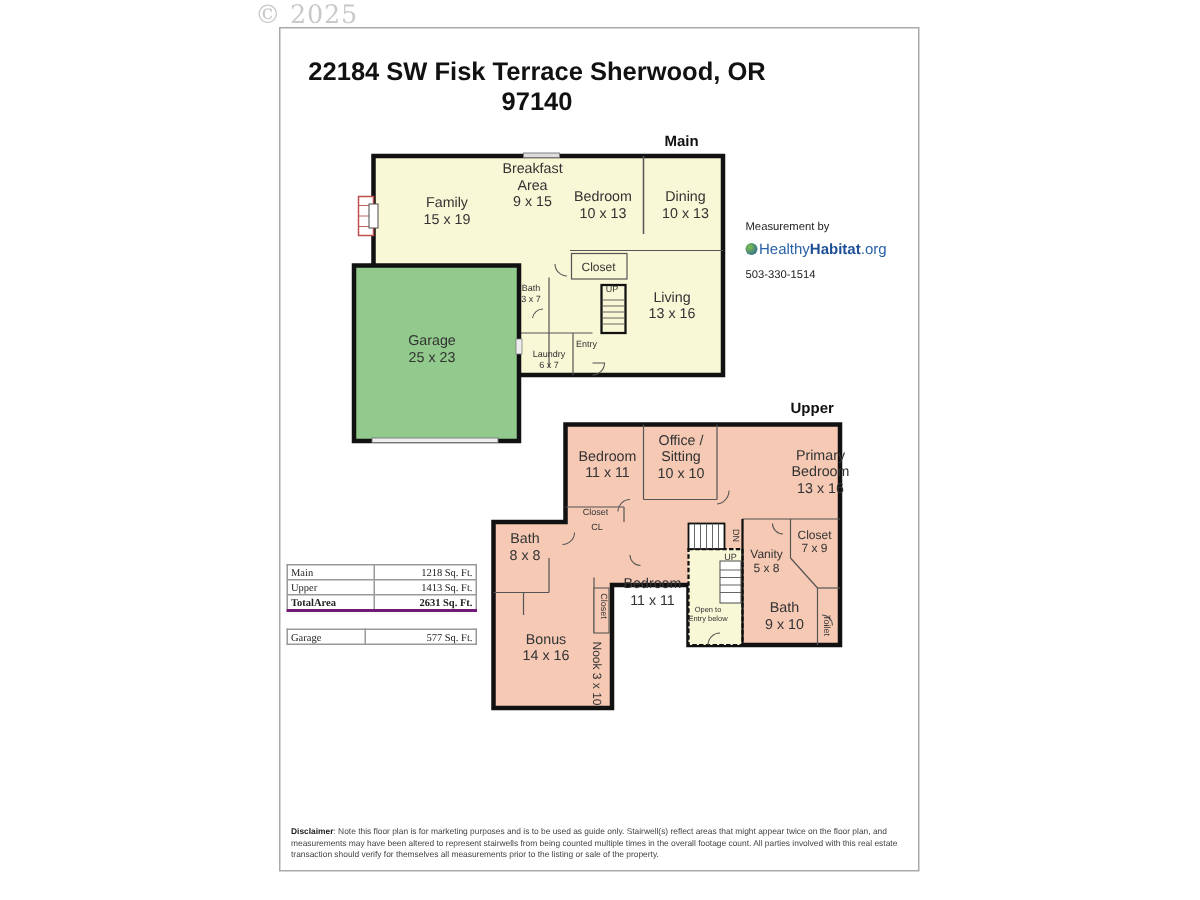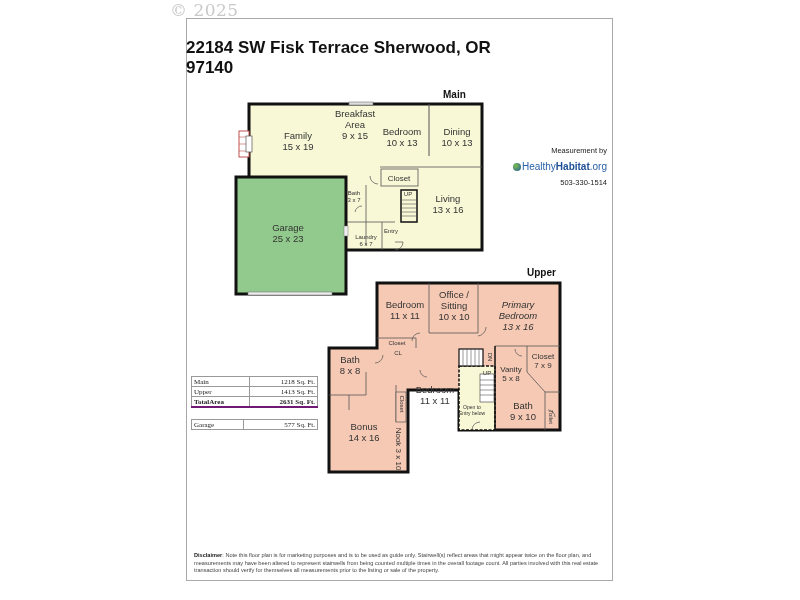--- a/index.html
+++ b/index.html
@@ -1,26 +1,26 @@
 <!DOCTYPE html>
 <html><head>
 <meta charset="utf-8">
 <style>
   html, body { margin: 0; padding: 0; background: #ffffff; }
   body { width: 800px; height: 600px; position: relative; overflow: hidden; font-family: "Liberation Sans", sans-serif; }
   .copyright { position: absolute; left: 170px; top: 0px; font-size: 17px; color: #c9c9c9; font-family: "DejaVu Serif", serif; letter-spacing: 0.5px; }
   .frame { position: absolute; left: 186px; top: 18px; width: 427px; height: 563px; border: 1px solid #a9a9a9; box-sizing: border-box; background: #fff; }
-  .title { position: absolute; left: 186px; top: 38px; width: 344px; text-align: left; font-family: "Liberation Sans", sans-serif; font-weight: bold; font-size: 17px; color: #111; }
+  .title { position: absolute; left: 186px; top: 38px; width: 344px; text-align: center; font-family: "Liberation Sans", sans-serif; font-weight: bold; font-size: 17px; color: #111; }
   .floor-label { position: absolute; font-weight: bold; font-size: 10px; color: #111; }
   svg.plan { position: absolute; left: 0; top: 0; }
   .room-label { position: absolute; text-align: center; color: #333; font-size: 9.5px; line-height: 11px; white-space: nowrap; transform: translate(-50%, -50%); }
   .small { font-size: 6px; line-height: 7px; }
   .tiny { font-size: 5px; line-height: 6px; }
   .vert { transform: translate(-50%, -50%) rotate(90deg); }
-  .measure { position: absolute; left: 497px; top: 146px; width: 110px; text-align: right; font-size: 7.5px; color: #222; }
+  .measure { position: absolute; left: 497px; top: 146px; width: 110px; text-align: left; font-size: 7.5px; color: #222; }
   .measure .logo { margin-top: 6px; font-size: 10px; color: #2a62a8; }
   .measure .logo b { color: #1e4f96; }
   .measure .logo .globe { display: inline-block; width: 8px; height: 8px; border-radius: 50%; background: radial-gradient(circle at 35% 35%, #7fc04a, #1e5aa0); vertical-align: -1px; margin-right: 1px; }
   .measure .phone { margin-top: 6px; }
   table.area { position: absolute; border-collapse: collapse; font-family: "Liberation Serif", serif; font-size: 7px; color: #222; }
   table.area td { border: 1px solid #999; padding: 0 2px; height: 9px; }
   table.area td.v { text-align: right; }
   table.area tr.total td { font-weight: bold; border-bottom: 2px solid #701a75; }
   .disclaimer { position: absolute; left: 194px; top: 552px; width: 412px; font-size: 5.6px; line-height: 7.6px; color: #444; }
   .disclaimer b { color: #222; }
@@ -172,21 +172,21 @@
 
 <div class="room-label" style="left:405px; top:310px;">
   <div>Bedroom</div>
   <div>11 x 11</div>
 </div>
 <div class="room-label" style="left:454px; top:305px;">
   <div>Office /</div>
   <div>Sitting</div>
   <div>10 x 10</div>
 </div>
-<div class="room-label" style="left:518px; top:315px;font-style:italic;">
+<div class="room-label" style="left:547px; top:315px;">
   <div>Primary</div>
   <div>Bedroom</div>
   <div>13 x 16</div>
 </div>
 <div class="room-label small" style="left:397px; top:343px;">Closet</div>
 <div class="room-label small" style="left:398px; top:353px;">CL</div>
 <div class="room-label small vert" style="left:489px; top:357px;">DN</div>
 <div class="room-label small" style="left:487px; top:373px;">UP</div>
 <div class="room-label tiny" style="left:472px; top:410px;">
   <div>Open to</div>

